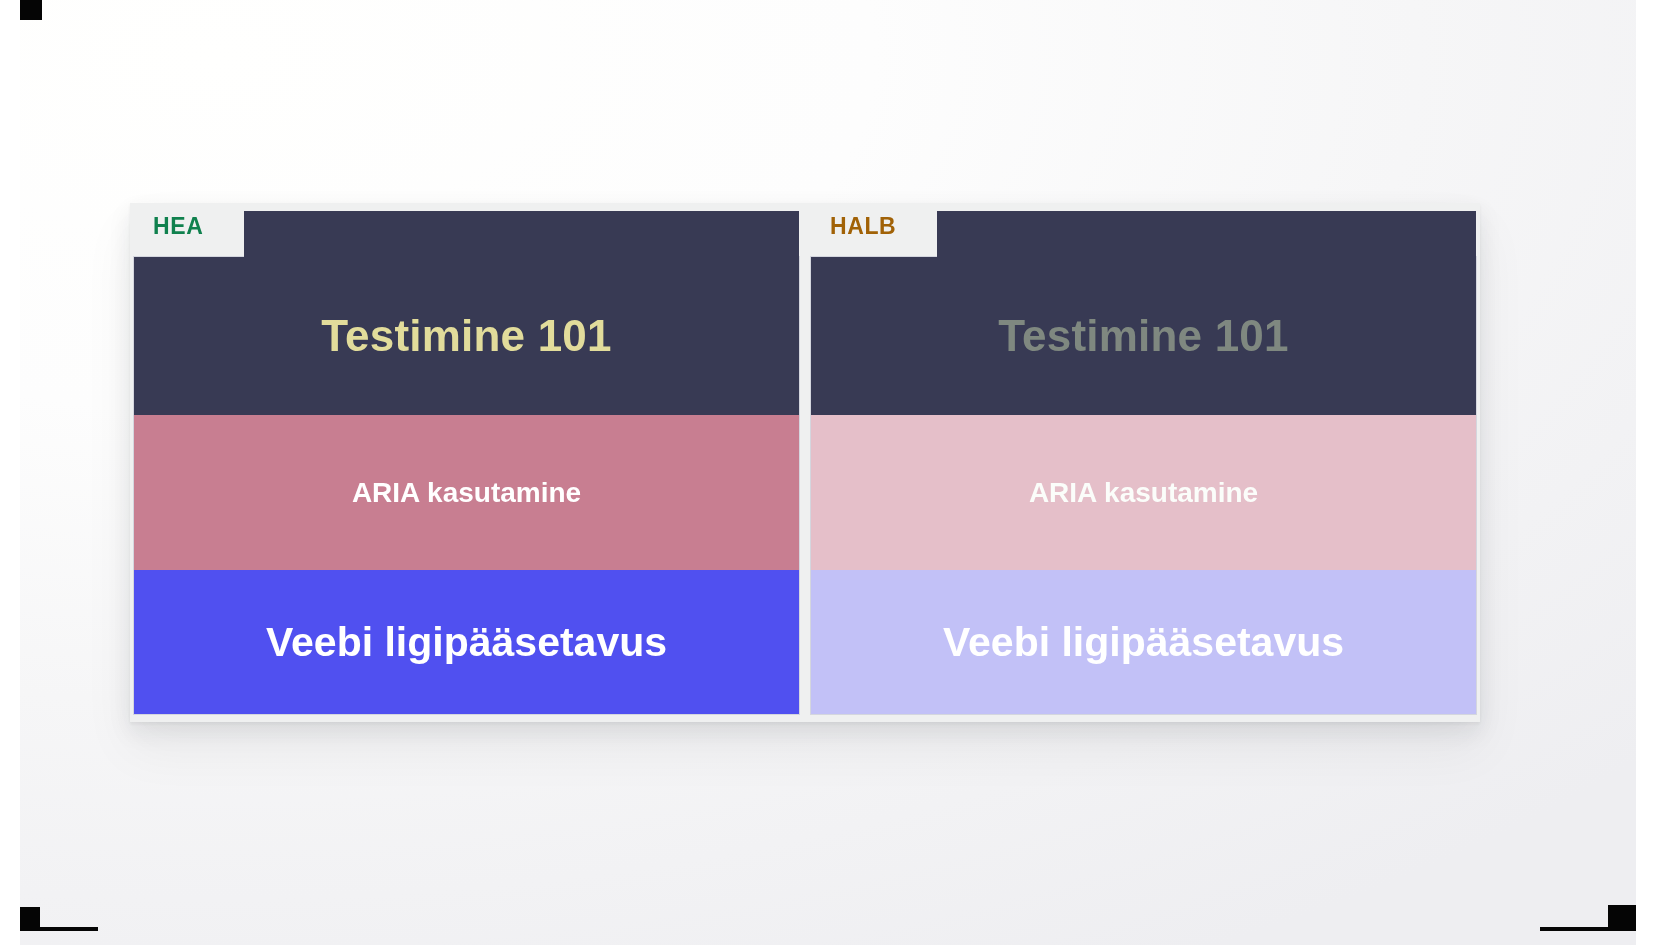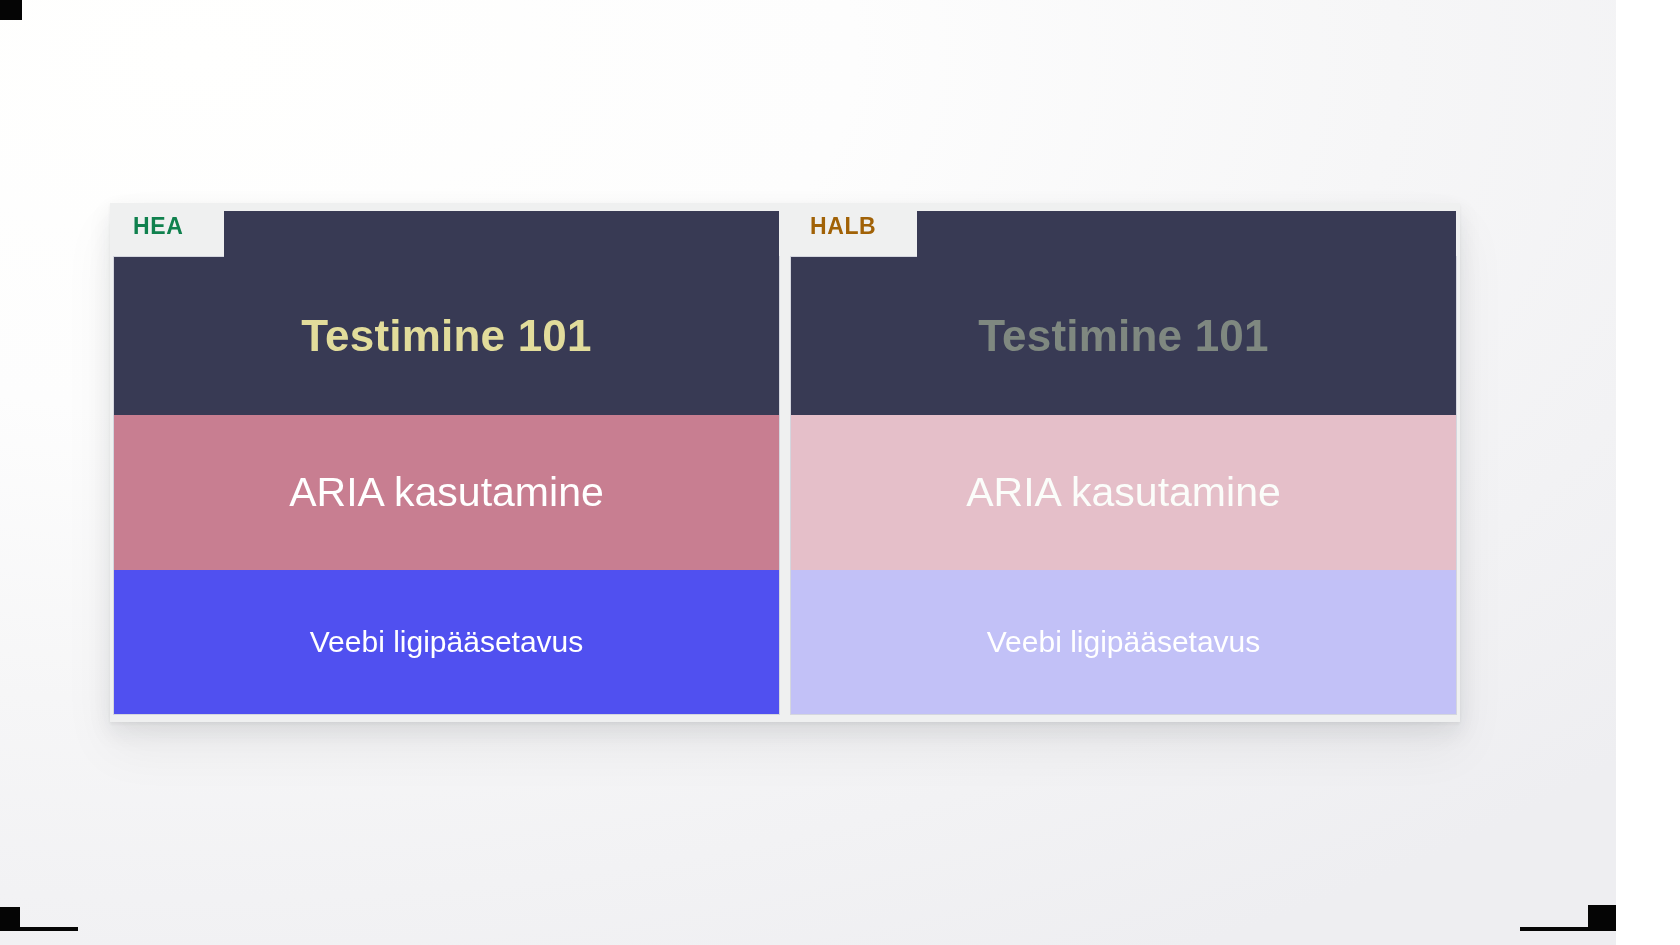--- a/index.html
+++ b/index.html
@@ -15,20 +15,21 @@
     background: #ffffff;
   }
 
   
   .stage {
     position: relative;
     width: 1616px;
     height: 945px;
     background:
       radial-gradient(120% 110% at 12% 6%, #fffffe 0%, #fdfdfd 34%, #f6f6f7 62%, #eeeef1 100%);
+    margin-left: 20px;
   }
 
   
   .crop-mark {
     position: absolute;
     background: #050505;
   }
   .crop-mark.tl { left: 0;   top: 0;    width: 22px; height: 20px; }
   .crop-mark.bl { left: 0;   bottom: 18px; width: 20px; height: 20px; }
   .crop-mark.bl-bar { left: 0; bottom: 14px; width: 78px; height: 4px; background:#050505; }
@@ -112,27 +113,27 @@
     white-space: nowrap;
   }
   .band.title-band {
     flex: 0 0 158px;
     font-size: 44px;
     font-weight: 700;
     letter-spacing: 0.2px;
   }
   .band.mid-band {
     flex: 0 0 155px;
-    font-size: 41px;
-    font-weight: 400;
+    font-size: 28px;
+    font-weight: 700;
   }
   .band.low-band {
     flex: 1 1 auto;
-    font-size: 30px;
-    font-weight: 400;
+    font-size: 41px;
+    font-weight: 700;
   }
 </style>
 </head>
 <body>
 
 <div class="stage">
 
   <div class="crop-mark tl"></div>
   <div class="crop-mark bl"></div>
   <div class="crop-mark bl-bar"></div>

